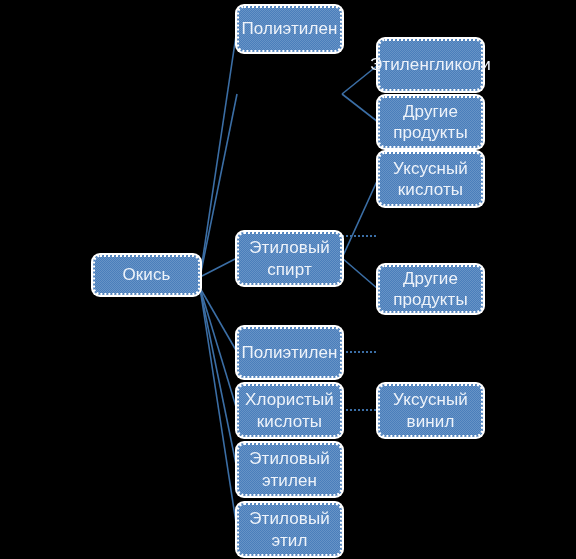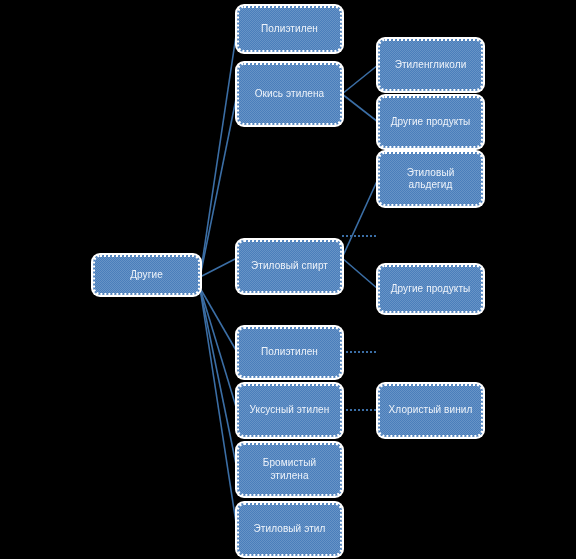--- a/index.html
+++ b/index.html
@@ -33,21 +33,21 @@
     background-size: 2px 2px;
     background-position: 0 0, 1px 1px;
     border: 2px dotted #ffffff;
     border-radius: 7px;
     box-shadow: 0 0 0 2px #ffffff;
     display: flex;
     align-items: center;
     justify-content: center;
     text-align: center;
     color: #eef3fa;
-    font-size: 10px;
+    font-size: 17px;
     line-height: 1.25;
     letter-spacing: 0.1px;
     padding: 2px 4px;
     z-index: 2;
   }
 </style>
 </head>
 <body>
 
 <div id="canvas">
@@ -63,52 +63,49 @@
       <line x1="342" y1="94" x2="378" y2="65" stroke="#3b6ea5" stroke-width="1.6"></line>
       <line x1="342" y1="94" x2="378" y2="122" stroke="#3b6ea5" stroke-width="1.6"></line>
       <line x1="342" y1="258" x2="378" y2="179" stroke="#3b6ea5" stroke-width="1.6"></line>
       <line x1="342" y1="236" x2="378" y2="236" stroke="#3b6ea5" stroke-width="2" stroke-dasharray="2 2"></line>
       <line x1="342" y1="258" x2="378" y2="289" stroke="#3b6ea5" stroke-width="1.6"></line>
       <line x1="342" y1="352" x2="378" y2="352" stroke="#3b6ea5" stroke-width="2" stroke-dasharray="2 2"></line>
       <line x1="342" y1="410" x2="378" y2="410" stroke="#3b6ea5" stroke-width="2" stroke-dasharray="2 2"></line>
     </svg>
 
   <div class="node" style="left: 93px; top: 255px; width: 107px; height: 40px;">
-    <span>Другие</span>
+    <span>Окись</span>
   </div>
 
 <div class="node" style="left: 237px; top: 6px; width: 105px; height: 46px;">
       <span>Полиэтилен</span>
     </div>
-    <div class="node" style="left: 237px; top: 63px; width: 105px; height: 62px;">
-      <span>Окись этилена</span>
-    </div>
-    <div class="node" style="left: 237px; top: 240px; width: 105px; height: 53px;">
+    <div class="node" style="left: 237px; top: 232px; width: 105px; height: 53px;">
       <span>Этиловый спирт</span>
     </div>
     <div class="node" style="left: 237px; top: 327px; width: 105px; height: 51px;">
       <span>Полиэтилен</span>
     </div>
     <div class="node" style="left: 237px; top: 384px; width: 105px; height: 53px;">
-      <span>Уксусный этилен</span>
+      <span>Хлористый кислоты</span>
     </div>
     <div class="node" style="left: 237px; top: 443px; width: 105px; height: 53px;">
-      <span>Бромистый этилена</span>
+      <span>Этиловый этилен</span>
     </div>
     <div class="node" style="left: 237px; top: 503px; width: 105px; height: 53px;">
       <span>Этиловый этил</span>
     </div>
     <div class="node" style="left: 378px; top: 39px; width: 105px; height: 52px;">
       <span>Этиленгликоли</span>
     </div>
     <div class="node" style="left: 378px; top: 96px; width: 105px; height: 52px;">
       <span>Другие продукты</span>
     </div>
     <div class="node" style="left: 378px; top: 152px; width: 105px; height: 54px;">
-      <span>Этиловый альдегид</span>
+      <span>Уксусный кислоты</span>
     </div>
     <div class="node" style="left: 378px; top: 265px; width: 105px; height: 48px;">
       <span>Другие продукты</span>
     </div>
     <div class="node" style="left: 378px; top: 384px; width: 105px; height: 53px;">
-      <span>Хлористый винил</span>
+      <span>Уксусный винил</span>
     </div>
   </div>
 
 </body></html>

